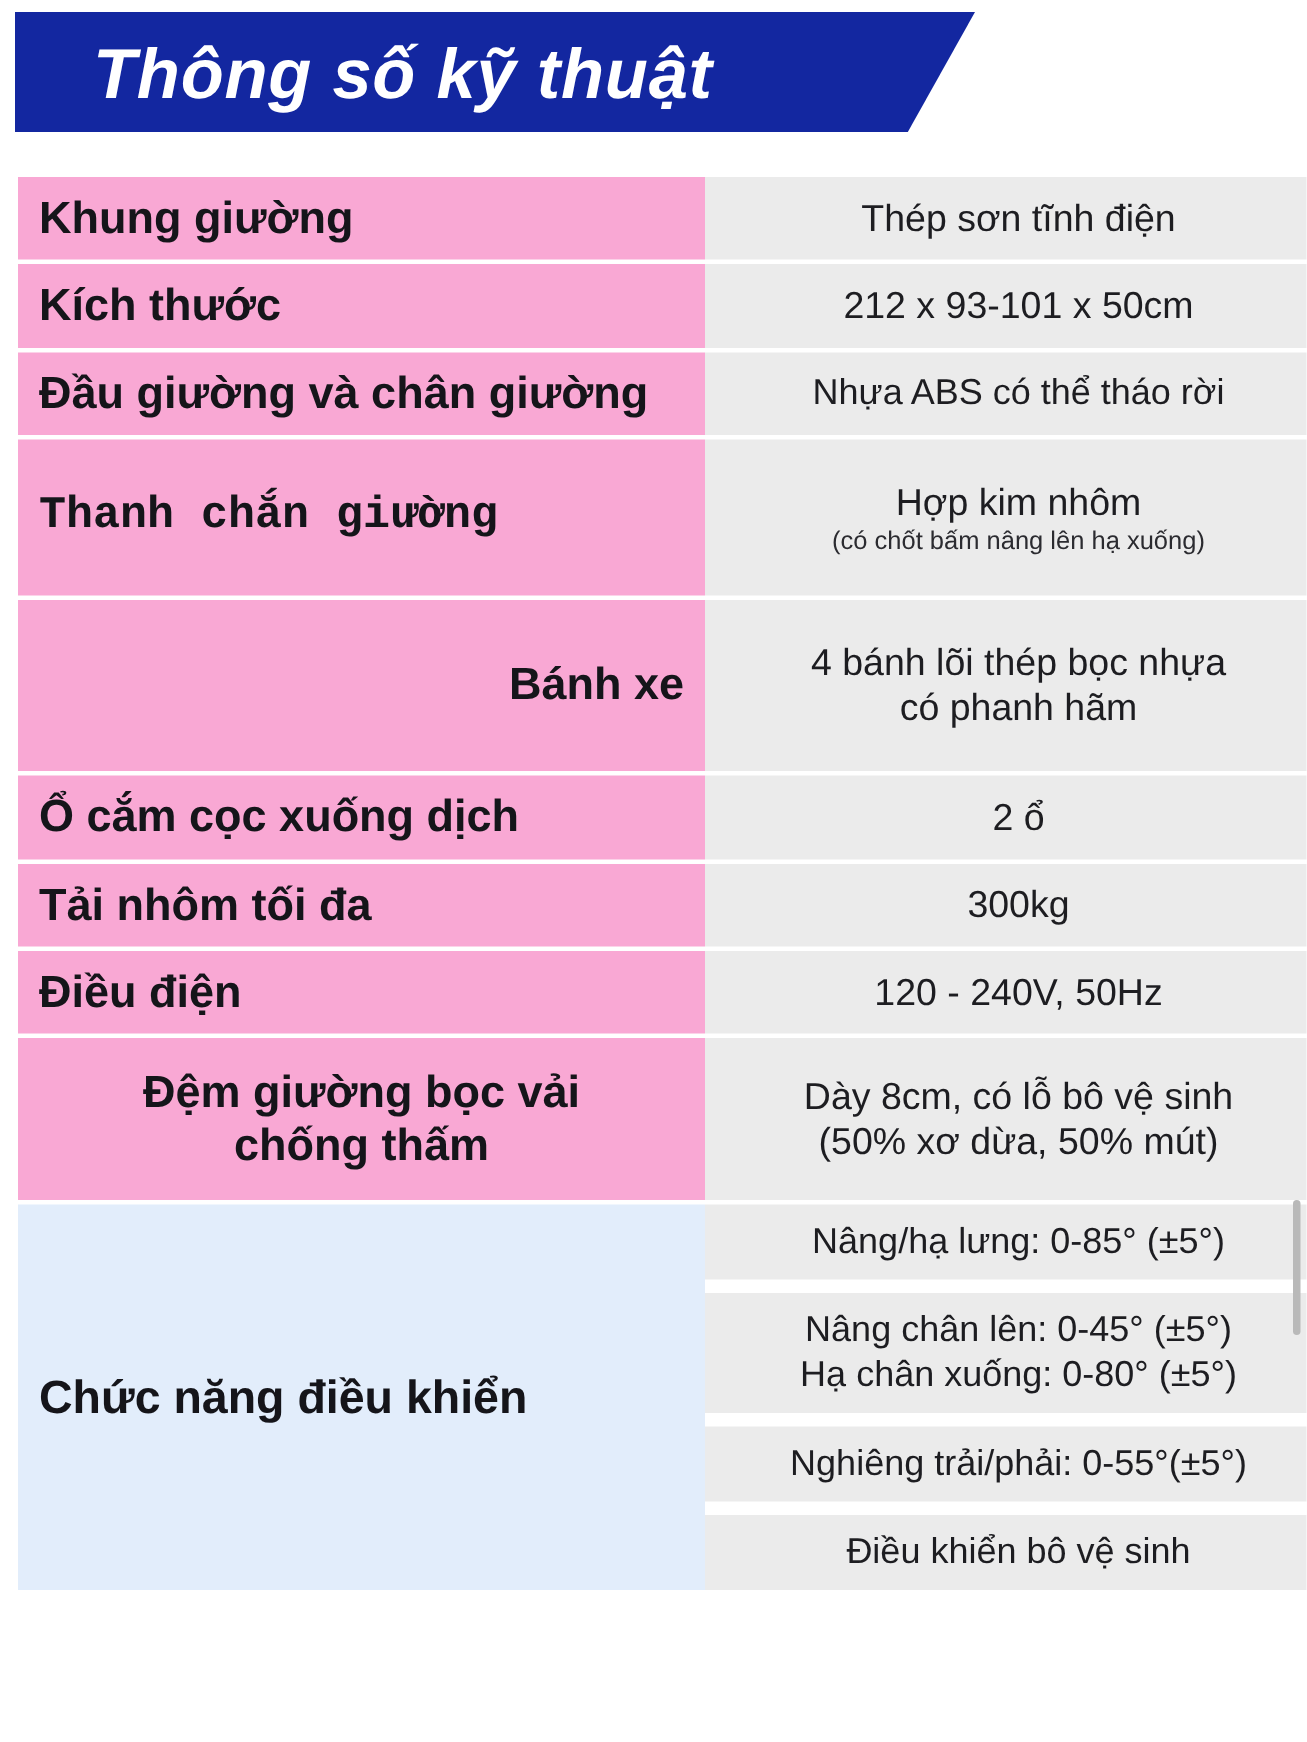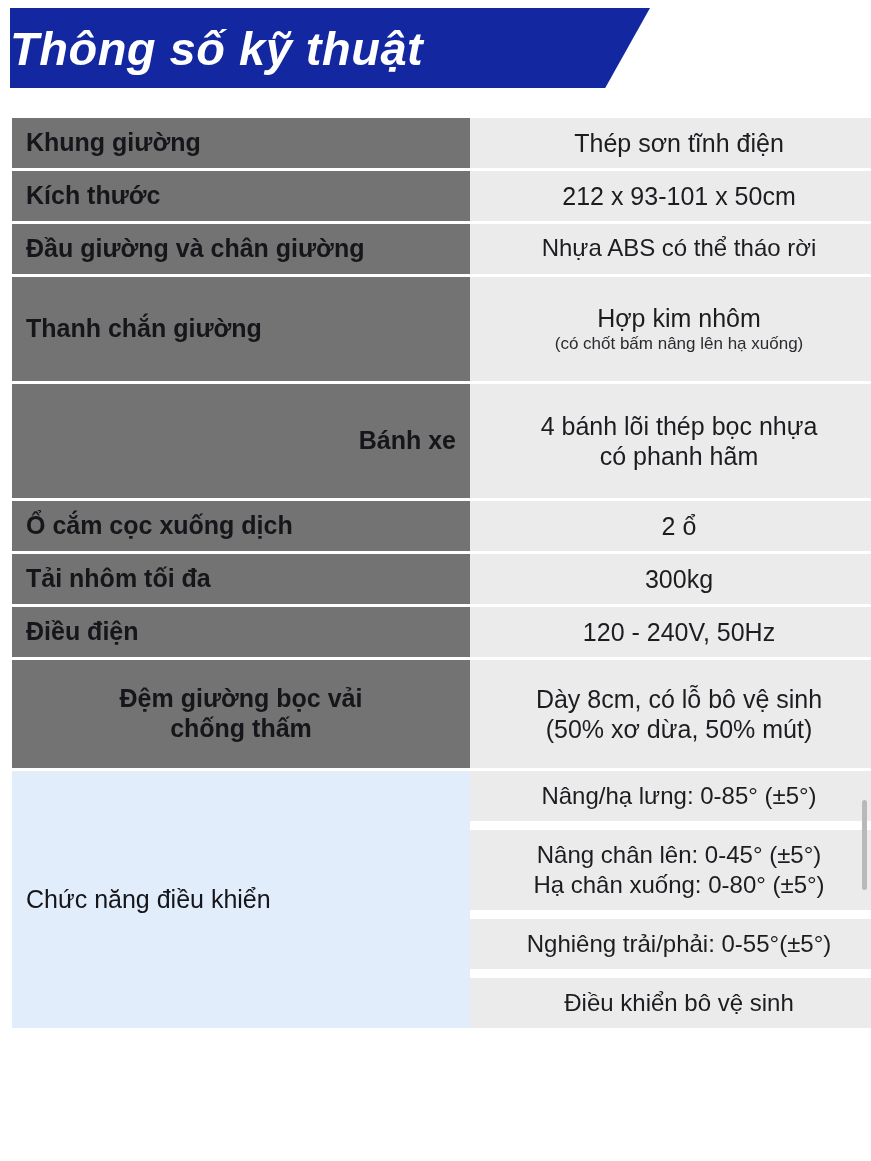--- a/index.html
+++ b/index.html
@@ -33,40 +33,41 @@
     clip-path: polygon(0 0, 100% 0, 93% 100%, 0 100%);
     display: flex;
     align-items: center;
   }
   .header-title {
     color: #ffffff;
     font-size: 47px;
     font-weight: bold;
     font-style: italic;
     letter-spacing: 0.5px;
+    padding-left: 52px;
     line-height: 1;
     white-space: nowrap;
   }
 
   
   .spec-table {
     width: 836px;
     margin: 20px 0 0 12px;
     border-collapse: separate;
     border-spacing: 0 3px;
     table-layout: fixed;
   }
   .spec-table td {
     vertical-align: middle;
     padding: 10px 14px;
   }
   .col-label {
     width: 430px;
-    background: #737373;
-    font-size: 25px;
+    background: #f9a8d4;
+    font-size: 30px;
     font-weight: bold;
     color: #15151a;
     line-height: 1.18;
   }
   .col-value {
     width: 390px;
     background: #ebebeb;
     font-size: 25px;
     color: #1d1d21;
     text-align: center;
@@ -77,22 +78,22 @@
     font-size: 17px;
     color: #2b2b30;
     margin-top: 1px;
     line-height: 1.15;
   }
   .val-line { display: block; }
 
   
   .group-label {
     background: #e2edfb;
-    font-size: 25px;
-    font-weight: normal;
+    font-size: 31px;
+    font-weight: bold;
     color: #15151a;
     vertical-align: middle;
   }
   .val-cell-sm {
     background: #ebebeb;
     font-size: 24px;
     text-align: center;
     color: #1d1d21;
     padding: 8px 10px;
   }
@@ -129,21 +130,21 @@
     </tr>
     <tr>
       <td class="col-label">Kích thước</td>
       <td class="col-value">212 x 93-101 x 50cm</td>
     </tr>
     <tr>
       <td class="col-label">Đầu giường và chân giường</td>
       <td class="col-value" style="font-size:24px;">Nhựa ABS có thể tháo rời</td>
     </tr>
     <tr>
-      <td class="col-label" style="height:84px;">Thanh chắn giường</td>
+      <td class="col-label" style="height:84px;font-family:Liberation Mono, monospace;">Thanh chắn giường</td>
       <td class="col-value">
         <span class="val-line">Hợp kim nhôm</span>
         <span class="sub-note">(có chốt bấm nâng lên hạ xuống)</span>
       </td>
     </tr>
     <tr>
       <td class="col-label" style="height:94px;text-align:right;">Bánh xe</td>
       <td class="col-value">
         <span class="val-line">4 bánh lõi thép bọc nhựa</span>
         <span class="val-line">có phanh hãm</span>

